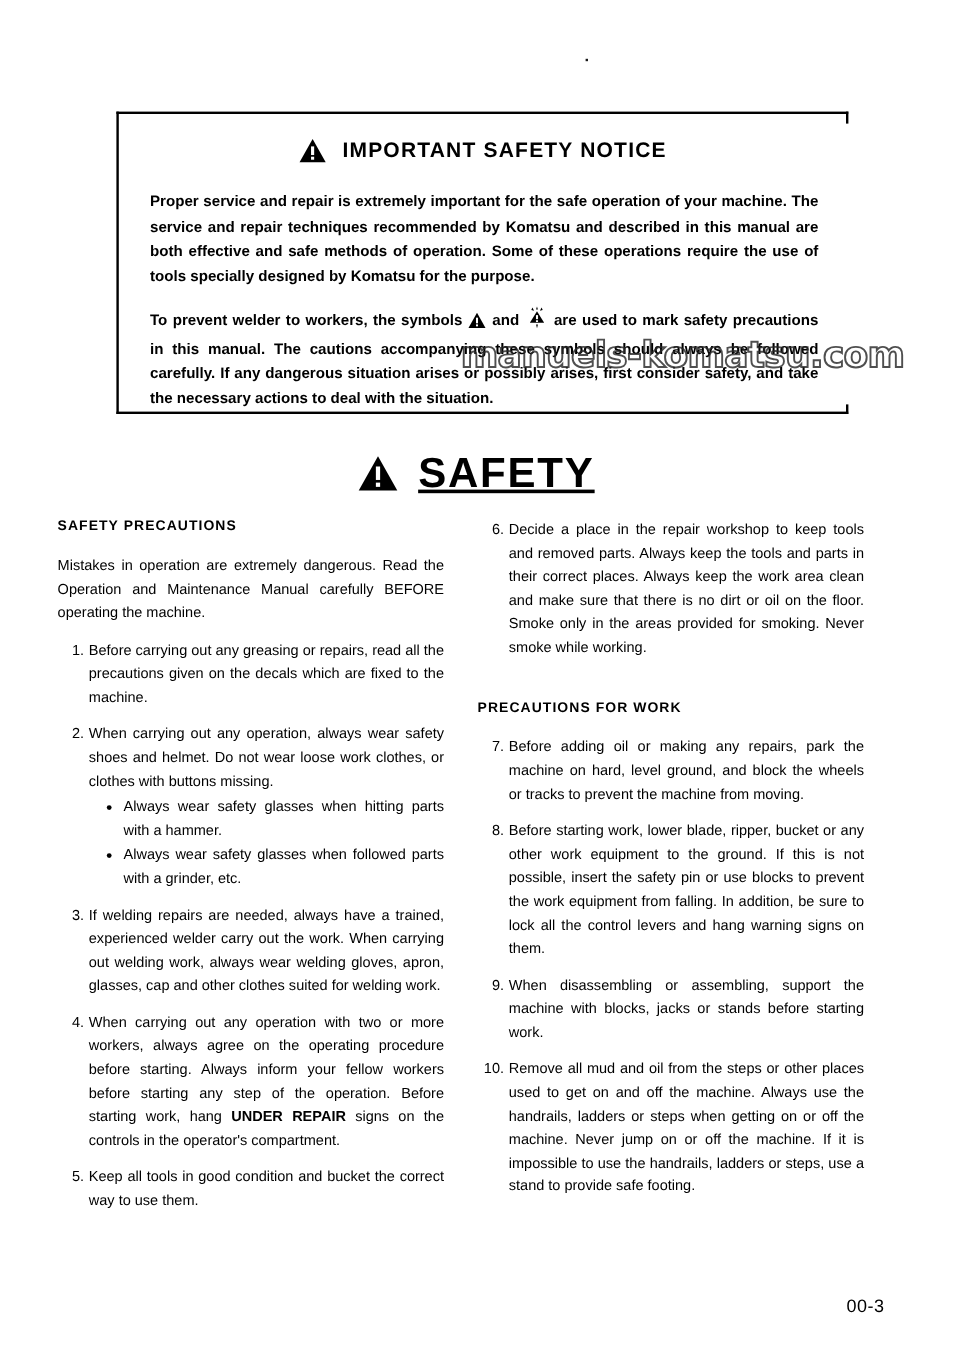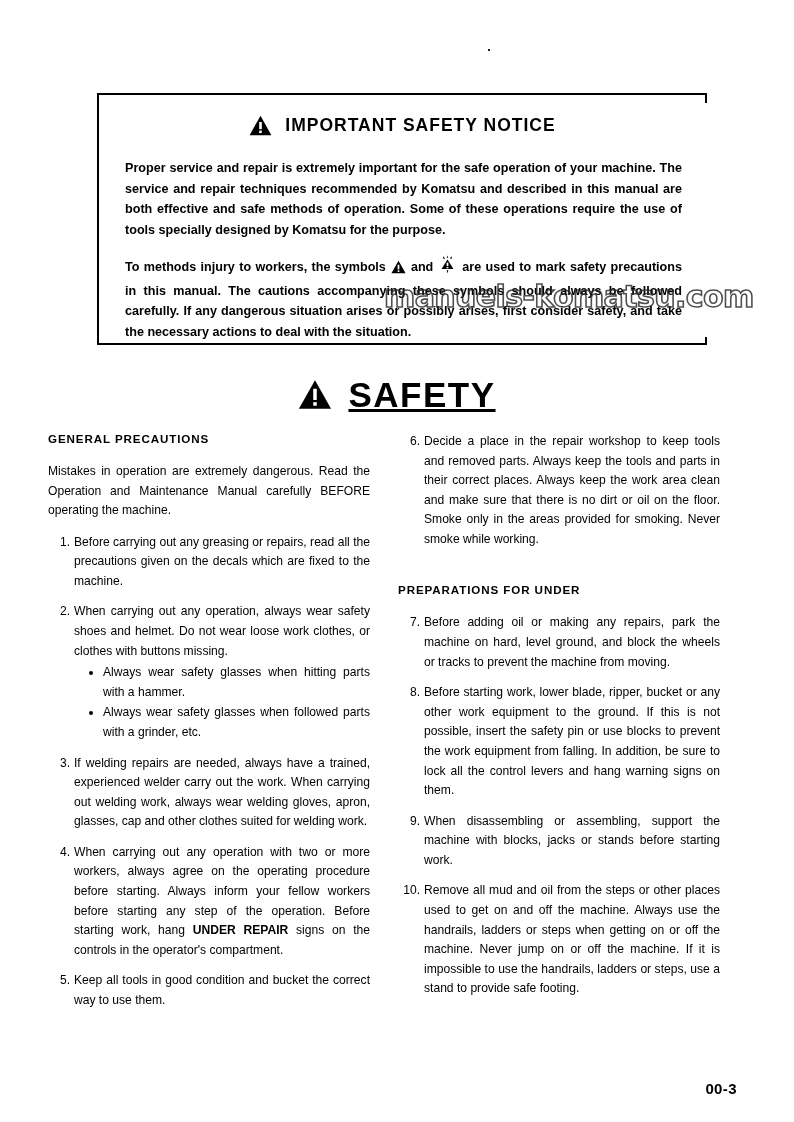--- a/index.html
+++ b/index.html
@@ -200,21 +200,21 @@
     border-radius: 50%;
     background: #000;
   }
 
   
   .page-number {
     position: absolute;
     right: 57px;
     top: 1080px;
     font-size: 15px;
-    font-weight: bold;
+    font-weight: normal;
     letter-spacing: 0.4px;
   }
 
   
   .watermark {
     position: absolute;
     left: 384px;
     top: 279px;
     font-size: 30px;
     font-weight: bold;
@@ -241,21 +241,21 @@
           <polygon points="11.5,0.8 22.4,20.2 0.6,20.2" fill="#000"></polygon>
           <rect x="10.2" y="7.0" width="2.6" height="7.2" fill="#fff"></rect>
           <rect x="10.2" y="15.6" width="2.6" height="2.5" fill="#fff"></rect>
         </svg>
       </span>
       <span class="notice-title">IMPORTANT  SAFETY  NOTICE</span>
     </div>
 
     <div class="notice-body">
       <p>Proper service and repair is extremely important for the safe operation of your machine. The service and repair techniques recommended by Komatsu and described in this manual are both effective and safe methods of operation. Some of these operations require the use of tools specially designed by Komatsu for the purpose.</p>
-      <p><span>To methods injury to workers, the symbols</span><span class="inline-sym"><svg width="15" height="14" viewBox="0 0 23 21">
+      <p><span>To prevent welder to workers, the symbols</span><span class="inline-sym"><svg width="15" height="14" viewBox="0 0 23 21">
               <polygon points="11.5,0.8 22.4,20.2 0.6,20.2" fill="#000"></polygon>
               <rect x="10.2" y="7.0" width="2.6" height="7.2" fill="#fff"></rect>
               <rect x="10.2" y="15.6" width="2.6" height="2.5" fill="#fff"></rect>
             </svg></span><span>and</span><span class="inline-sym"><svg width="19" height="19" viewBox="0 0 24 24">
               <polygon points="12,5.6 19.5,17.6 4.5,17.6" fill="#000"></polygon>
               <rect x="10.9" y="9.6" width="2.2" height="4.3" fill="#fff"></rect>
               <rect x="10.9" y="15.0" width="2.2" height="1.8" fill="#fff"></rect>
               <path d="M7.2 1.6 L8.9 5.0 L6.0 4.2 Z" fill="#000"></path>
               <path d="M16.8 1.6 L15.1 5.0 L18.0 4.2 Z" fill="#000"></path>
               <path d="M12 0.5 L13.0 3.6 L11.0 3.6 Z" fill="#000"></path>
@@ -271,21 +271,21 @@
         <rect x="10.3" y="6.6" width="2.4" height="7.6" fill="#fff"></rect>
         <rect x="10.3" y="15.7" width="2.4" height="2.4" fill="#fff"></rect>
       </svg>
     </span>
     <span class="safety-word">SAFETY</span>
   </div>
 
   <div class="columns">
 
     <div class="col left">
-      <div class="sec-head">GENERAL  PRECAUTIONS</div>
+      <div class="sec-head">SAFETY  PRECAUTIONS</div>
       <p class="intro">Mistakes in operation are extremely dangerous. Read the Operation and Maintenance Manual carefully BEFORE operating the machine.</p>
 
       <ol class="items">
         <li>
           <span class="num">1.</span>
           <span>Before carrying out any greasing or repairs, read all the precautions given on the decals which are fixed to the machine.</span>
         </li>
 
         <li>
           <span class="num">2.</span>
@@ -314,21 +314,21 @@
     </div>
 
     <div class="col right">
       <ol class="items">
         <li>
           <span class="num">6.</span>
           <span>Decide a place in the repair workshop to keep tools and removed parts. Always keep the tools and parts in their correct places. Always keep the work area clean and make sure that there is no dirt or oil on the floor. Smoke only in the areas provided for smoking. Never smoke while working.</span>
         </li>
       </ol>
 
-      <div class="sec-head spaced-top">PREPARATIONS FOR UNDER</div>
+      <div class="sec-head spaced-top">PRECAUTIONS FOR WORK</div>
 
       <ol class="items">
         <li>
           <span class="num">7.</span>
           <span>Before adding oil or making any repairs, park the machine on hard, level ground, and block the wheels or tracks to prevent the machine from moving.</span>
         </li>
         <li>
           <span class="num">8.</span>
           <span>Before starting work, lower blade, ripper, bucket or any other work equipment to the ground. If this is not possible, insert the safety pin or use blocks to prevent the work equipment from falling. In addition, be sure to lock all the control levers and hang warning signs on them.</span>
         </li>

